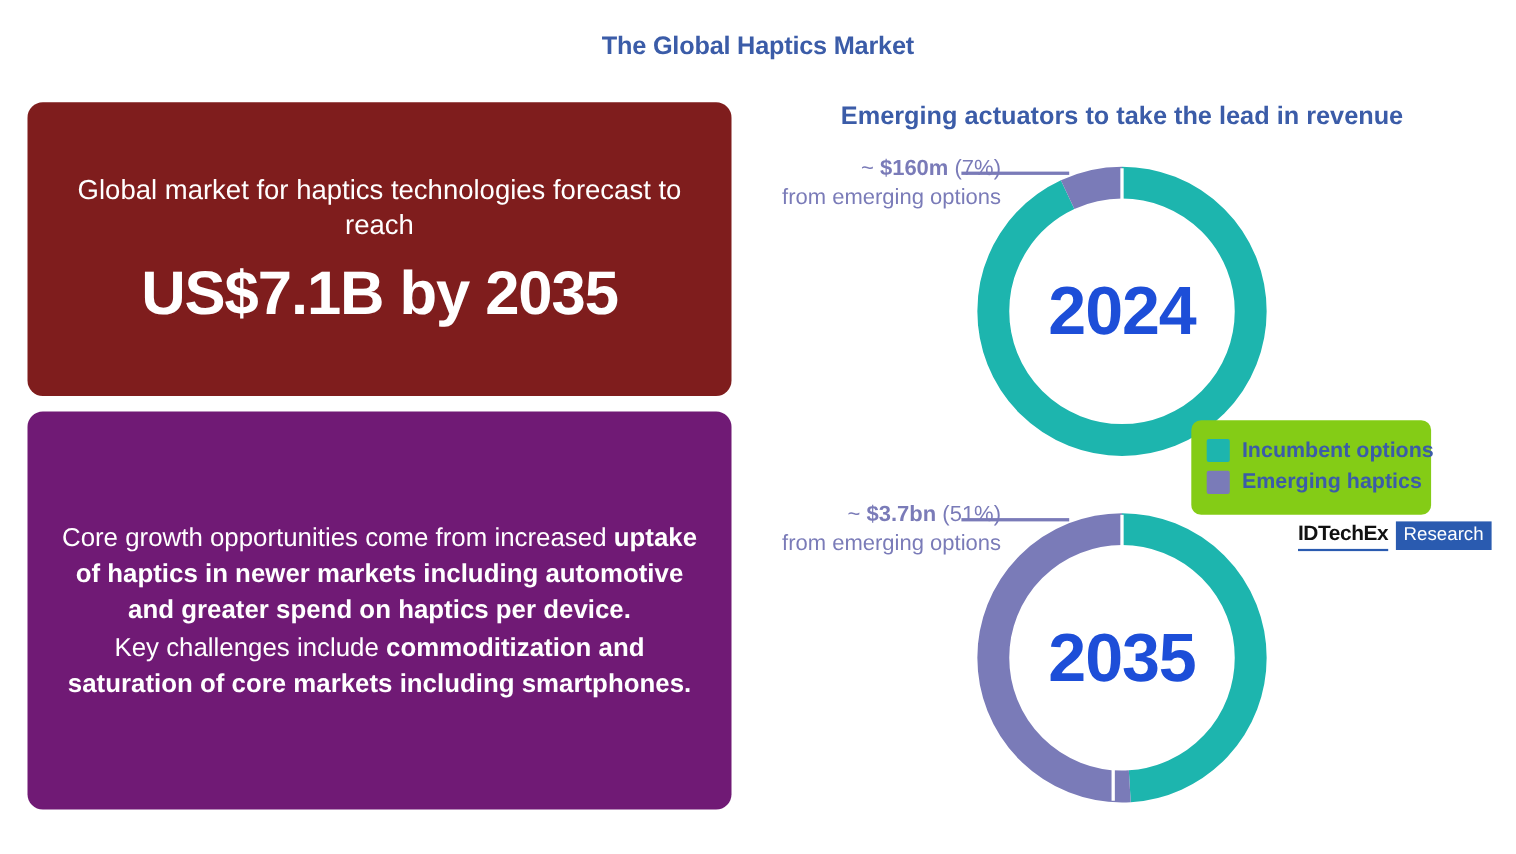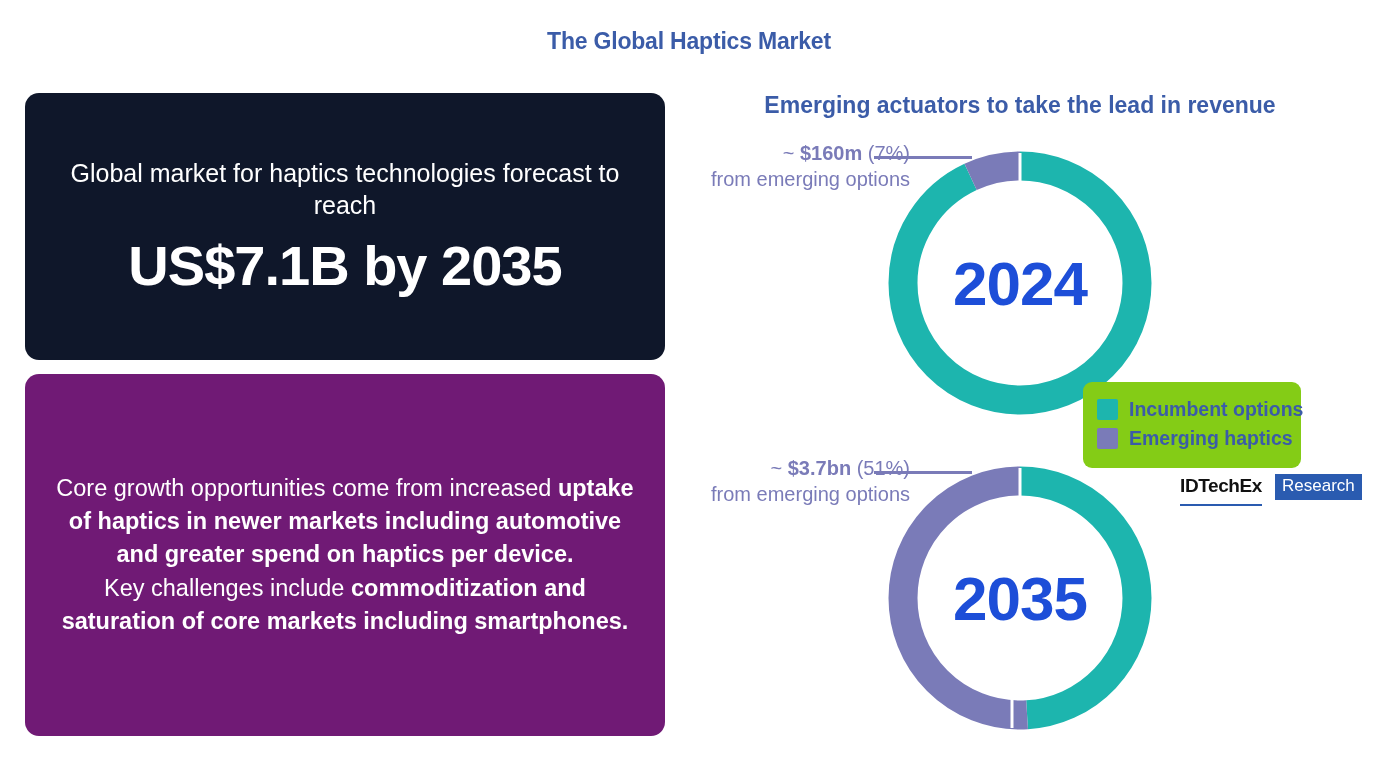--- a/index.html
+++ b/index.html
@@ -33,21 +33,21 @@
   .card {
     position: absolute;
     border-radius: 14px;
     box-sizing: border-box;
   }
   .card-highlight {
     left: 25px;
     top: 93px;
     width: 640px;
     height: 267px;
-    background: #0f172a;
+    background: #7f1d1d;
     display: flex;
     flex-direction: column;
     align-items: center;
     justify-content: center;
     padding: 0 30px;
   }
   .card-highlight .lead {
     color: #ffffff;
     font-size: 25px;
     line-height: 1.28;
@@ -185,26 +185,26 @@
     left: 1180px;
     top: 474px;
     display: flex;
     align-items: stretch;
   }
   .brand-name {
     font-size: 19px;
     font-weight: bold;
     color: #111111;
     border-bottom: 2.5px solid #2a5bb0;
-    padding-bottom: 6px;
+    padding-bottom: 1px;
     line-height: 1.25;
     letter-spacing: -0.4px;
   }
   .brand-tag {
-    margin-left: 13px;
+    margin-left: 7px;
     background: #2a5bb0;
     color: #ffffff;
     font-size: 17px;
     padding: 2px 7px 3px 7px;
     line-height: 1.22;
     height: fit-content;
   }
 </style>
 </head>
 <body>

